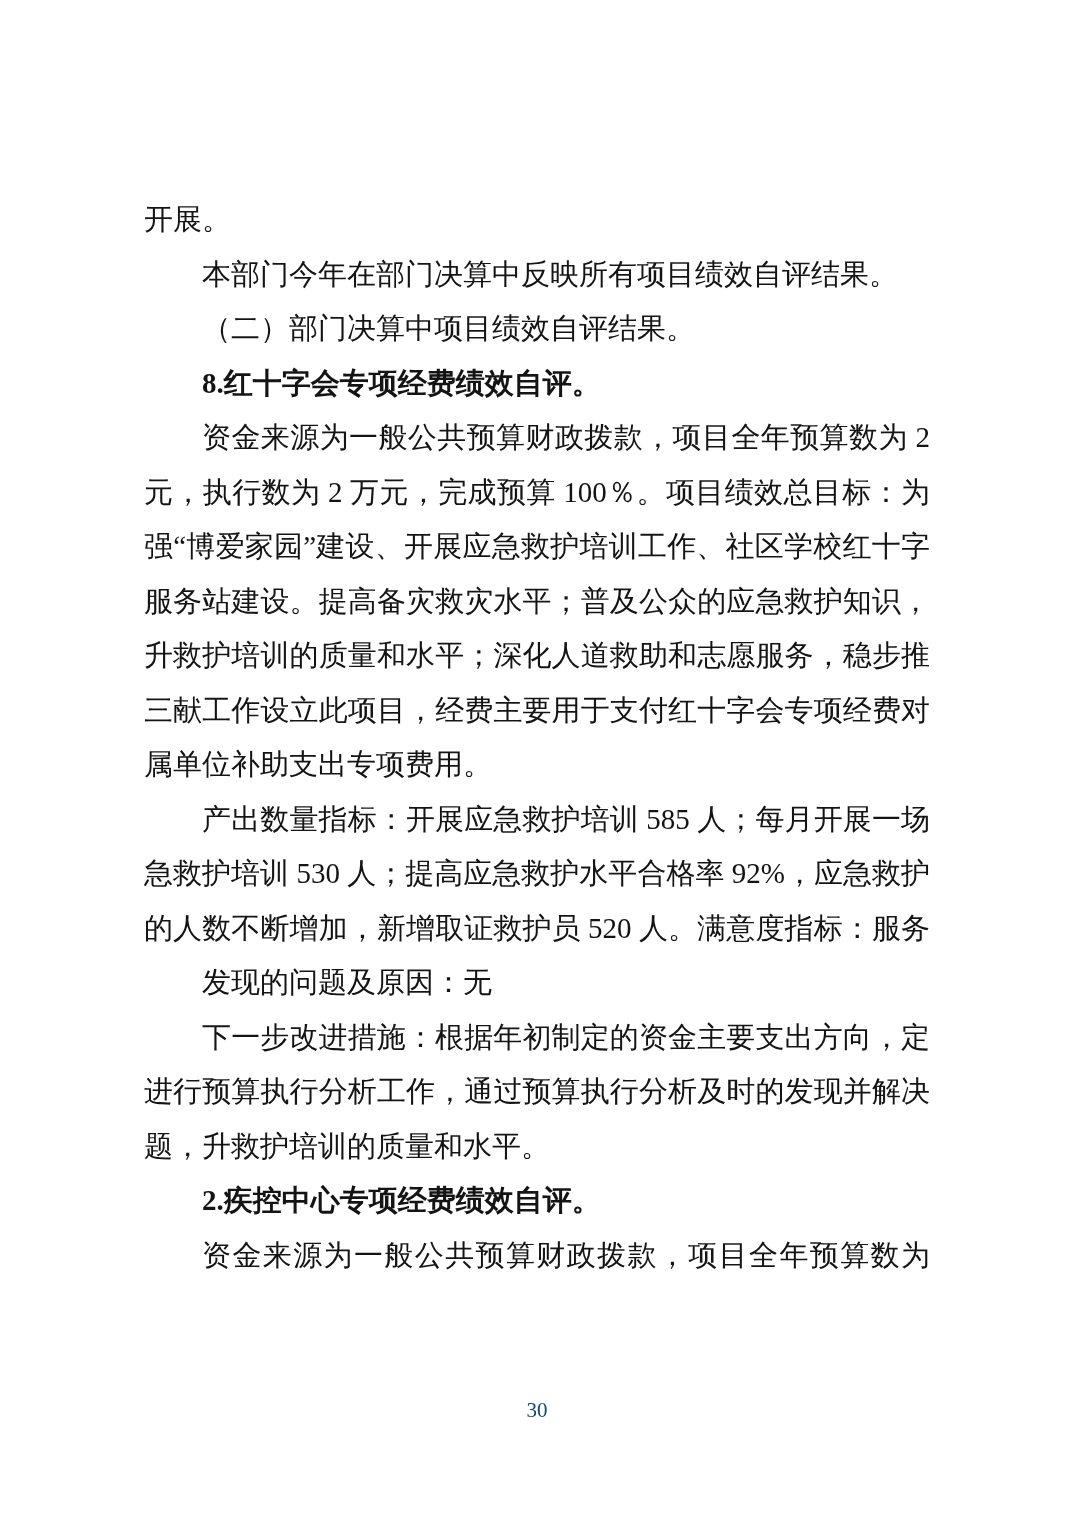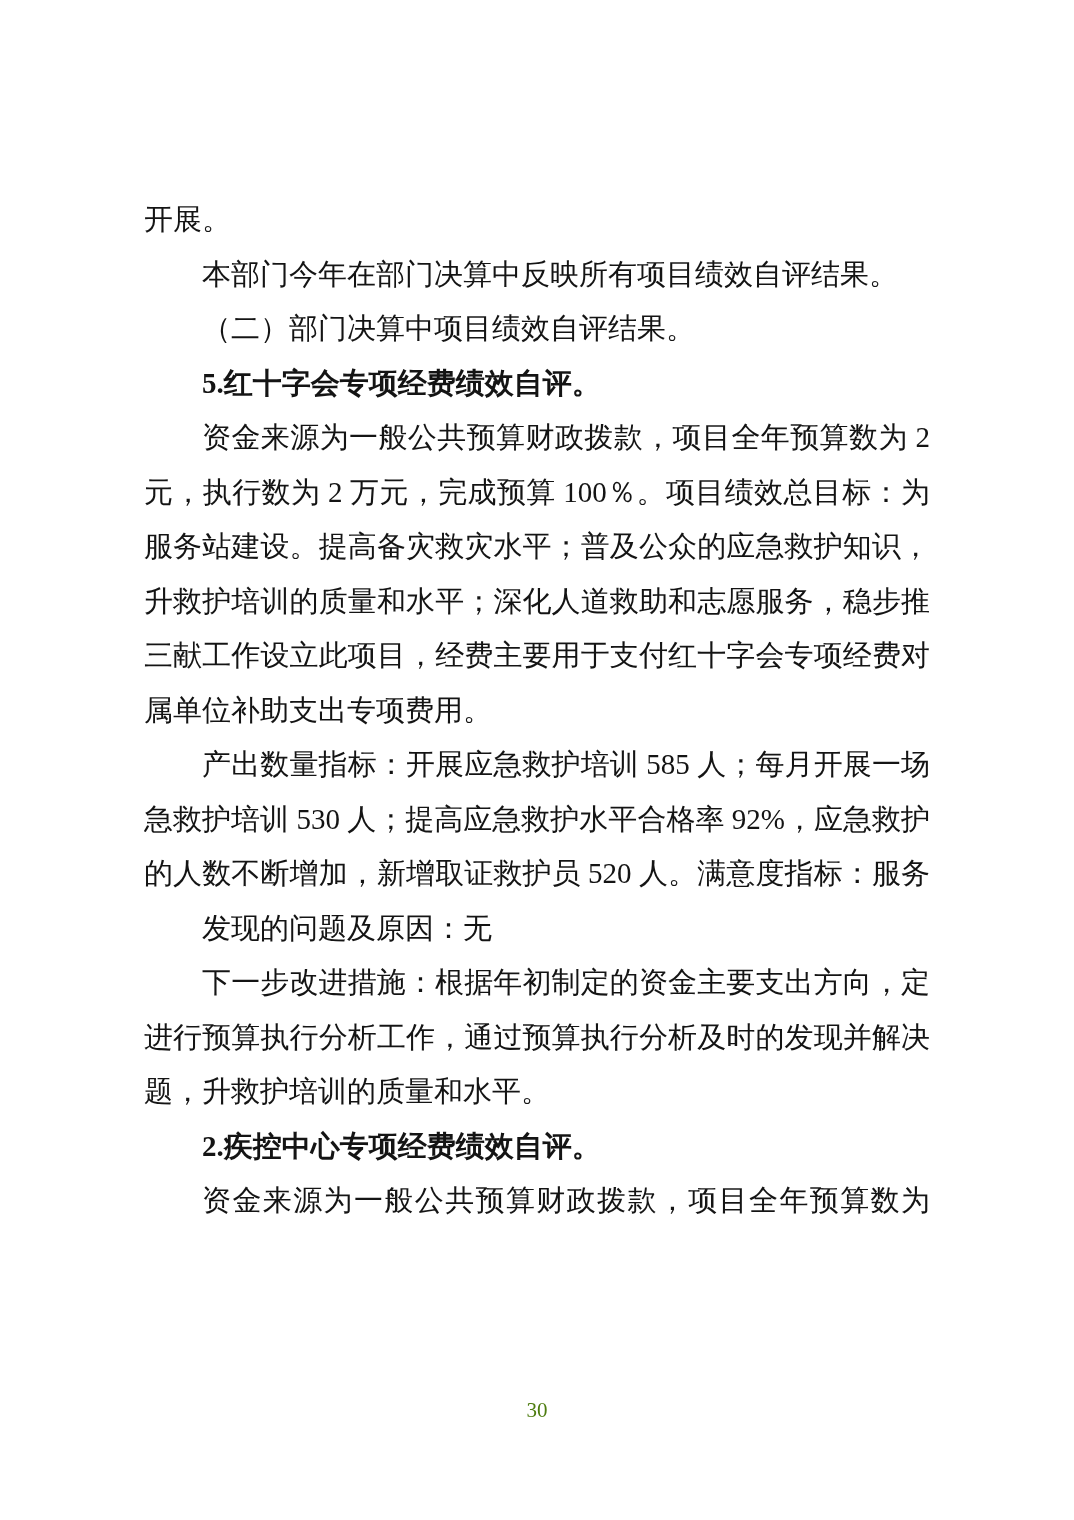--- a/index.html
+++ b/index.html
@@ -39,35 +39,36 @@
   .line.stretch {
     text-align-last: justify;
   }
   .footer {
     position: absolute;
     left: 0;
     top: 1398px;
     width: 100%;
     text-align: center;
     font-size: 21px;
-    color: #4d7c0f;
+    color: #0c4a6e;
   }
 </style>
 </head>
 <body>
 
 <div class="page">
   <div class="content">
 
   <div class="line">开展。</div>
       <div class="line indent">本部门今年在部门决算中反映所有项目绩效自评结果。</div>
       <div class="line indent">（二）部门决算中项目绩效自评结果。</div>
-      <div class="line indent bold">5.红十字会专项经费绩效自评。</div>
+      <div class="line indent bold">8.红十字会专项经费绩效自评。</div>
       <div class="line indent stretch">资金来源为一般公共预算财政拨款，项目全年预算数为 2 万</div>
       <div class="line stretch">元，执行数为 2 万元，完成预算 100％。项目绩效总目标：为加</div>
+      <div class="line stretch">强“博爱家园”建设、开展应急救护培训工作、社区学校红十字</div>
       <div class="line stretch">服务站建设。提高备灾救灾水平；普及公众的应急救护知识，提</div>
       <div class="line stretch">升救护培训的质量和水平；深化人道救助和志愿服务，稳步推进</div>
       <div class="line stretch">三献工作设立此项目，经费主要用于支付红十字会专项经费对附</div>
       <div class="line">属单位补助支出专项费用。</div>
       <div class="line indent stretch">产出数量指标：开展应急救护培训 585 人；每月开展一场应</div>
       <div class="line stretch">急救护培训 530 人；提高应急救护水平合格率 92%，应急救护员</div>
       <div class="line stretch">的人数不断增加，新增取证救护员 520 人。满意度指标：服务对</div>
       <div class="line indent">发现的问题及原因：无</div>
       <div class="line indent stretch">下一步改进措施：根据年初制定的资金主要支出方向，定期</div>
       <div class="line stretch">进行预算执行分析工作，通过预算执行分析及时的发现并解决问</div>

